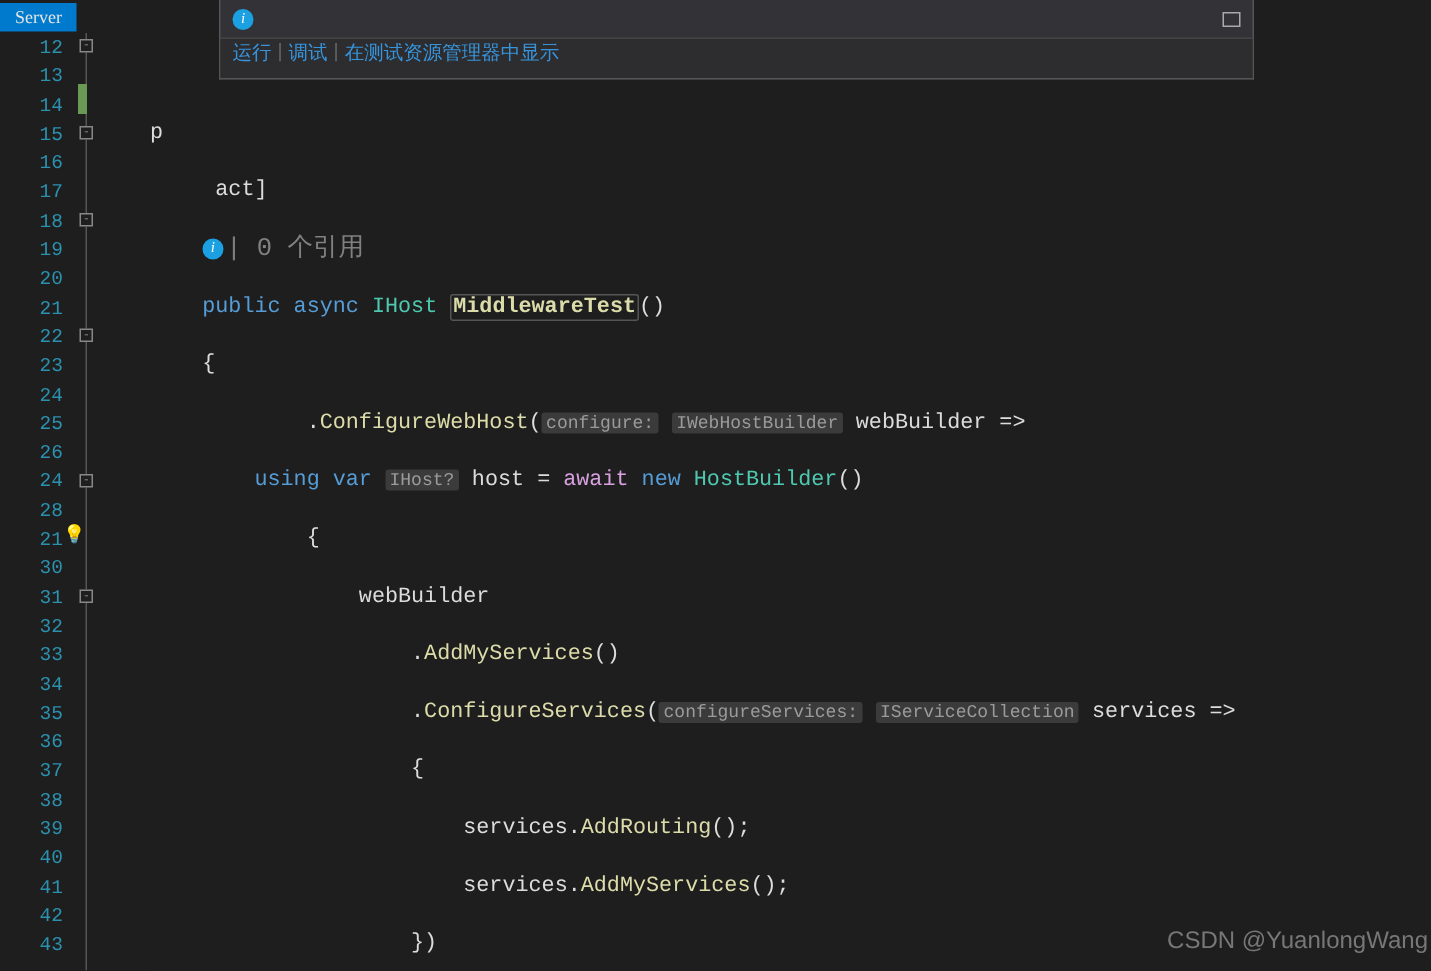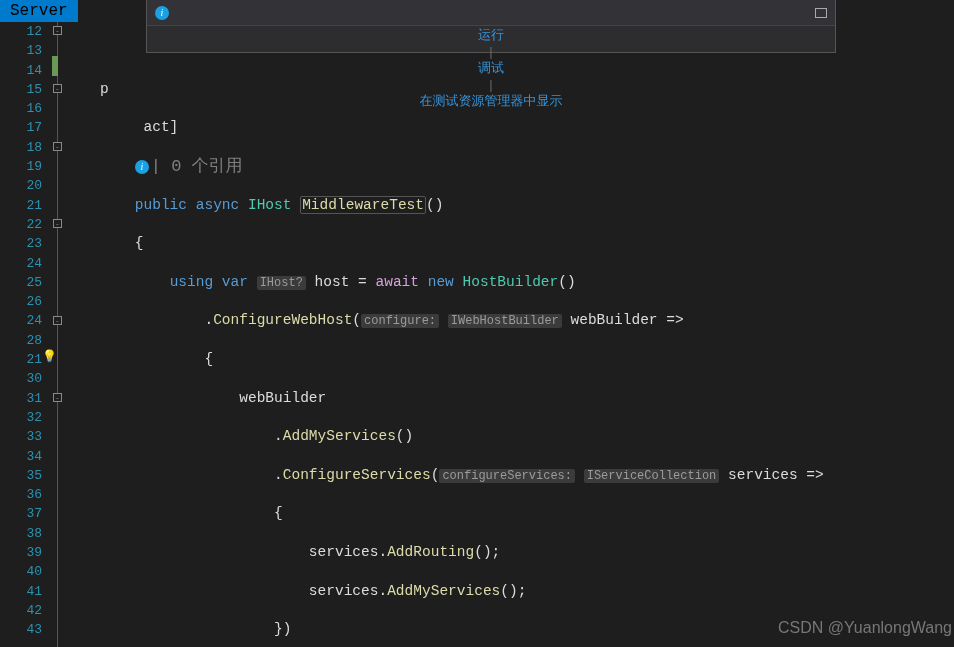--- a/index.html
+++ b/index.html
@@ -13,24 +13,24 @@
     overflow: hidden;
     position: relative;
   }
   .top-tab {
     height: 22px;
     display: flex;
     align-items: center;
   }
   .tab {
     background: #007acc;
-    color: #000000;
+    color: #e5e5e5;
     padding: 2px 10px;
-    font-family: Liberation Mono, monospace;
-    font-size: 16px;
+    font-family: Liberation Serif, serif;
+    font-size: 12px;
   }
   .editor {
     display: flex;
     height: calc(100% - 22px);
   }
   .gutter {
     width: 52px;
     background: #1e1e1e;
     text-align: right;
     padding-right: 10px;
@@ -73,21 +73,21 @@
   .code-lines {
     line-height: 19.3px;
     white-space: pre;
   }
   .code-lines .ln { display: block; height: 19.3px; }
   .kw-blue { color: #569cd6; }
   .kw-purplekw { color: #d8a0df; }
   .type { color: #4ec9b0; }
   .method { color: #dcdcaa; }
   .hint { background: #3b3b3b; color: #9b9b9b; padding: 0 3px; border-radius: 2px; font-size: 12px; }
-  .box-outline { border: 1px solid #555; padding: 0 1px; border-radius: 2px; }
+  .box-outline { border: 1px solid #555; padding: 0 1px; border-radius: 2px; font-weight: bold; }
   .ref-count { color: #808080; font-size: 17px; }
 
   
   .codelens-popup {
     position: absolute;
     top: 0;
     left: 146px;
     width: 690px;
     background: #333337;
     border: 1px solid #555;
@@ -117,25 +117,23 @@
     font-style: italic;
   }
   .codelens-header .win-icn {
     margin-left: auto;
     width: 12px; height: 10px;
     border: 1px solid #aaa;
   }
   .codelens-actions {
     height: 26px;
     display: flex;
-    align-items: center;
     padding: 0 8px;
     font-size: 13px;
     background: #2d2d30;
-    flex-direction: column;
   }
   .codelens-actions a { color: #3794db; text-decoration: none; cursor: pointer; }
   .codelens-actions .sep { color: #666; margin: 0 4px; }
 
   .green-marker {
     position: absolute;
     left: 52px;
     top: 56px;
     width: 6px;
     height: 20px;
@@ -228,22 +226,22 @@
   </div>
 
   <div class="code-area">
     <div class="code-lines">
 <span class="ln"> </span>
 <span class="ln">p</span>
 <span class="ln">     <span>act]</span></span>
 <span class="ln">    <span class="info-icn-inline">i</span><span class="ref-count">| 0 个引用</span></span>
 <span class="ln">    <span class="kw-blue">public</span> <span class="kw-blue">async</span> <span class="type">IHost</span> <span class="method box-outline">MiddlewareTest</span>()</span>
 <span class="ln">    {</span>
+<span class="ln">            .<span class="method">ConfigureWebHost</span>(<span class="hint">configure:</span> <span class="hint">IWebHostBuilder</span><span> webBuilder =&gt;</span></span>
 <span class="ln">        <span class="kw-blue">using</span> <span class="kw-blue">var</span> <span class="hint">IHost?</span><span> host = </span><span class="kw-purplekw">await</span> <span class="kw-blue">new</span> <span class="type">HostBuilder</span>()</span>
-<span class="ln">            .<span class="method">ConfigureWebHost</span>(<span class="hint">configure:</span> <span class="hint">IWebHostBuilder</span><span> webBuilder =&gt;</span></span>
 <span class="ln">            {</span>
 <span class="ln">                <span>webBuilder</span></span>
 <span class="ln">                    .<span class="method">AddMyServices</span>()</span>
 <span class="ln">                    .<span class="method">ConfigureServices</span>(<span class="hint">configureServices:</span> <span class="hint">IServiceCollection</span><span> services =&gt;</span></span>
 <span class="ln">                    {</span>
 <span class="ln">                        <span>services.</span><span class="method">AddRouting</span>();</span>
 <span class="ln">                        <span>services.</span><span class="method">AddMyServices</span>();</span>
 <span class="ln">                    })</span>
 
 

